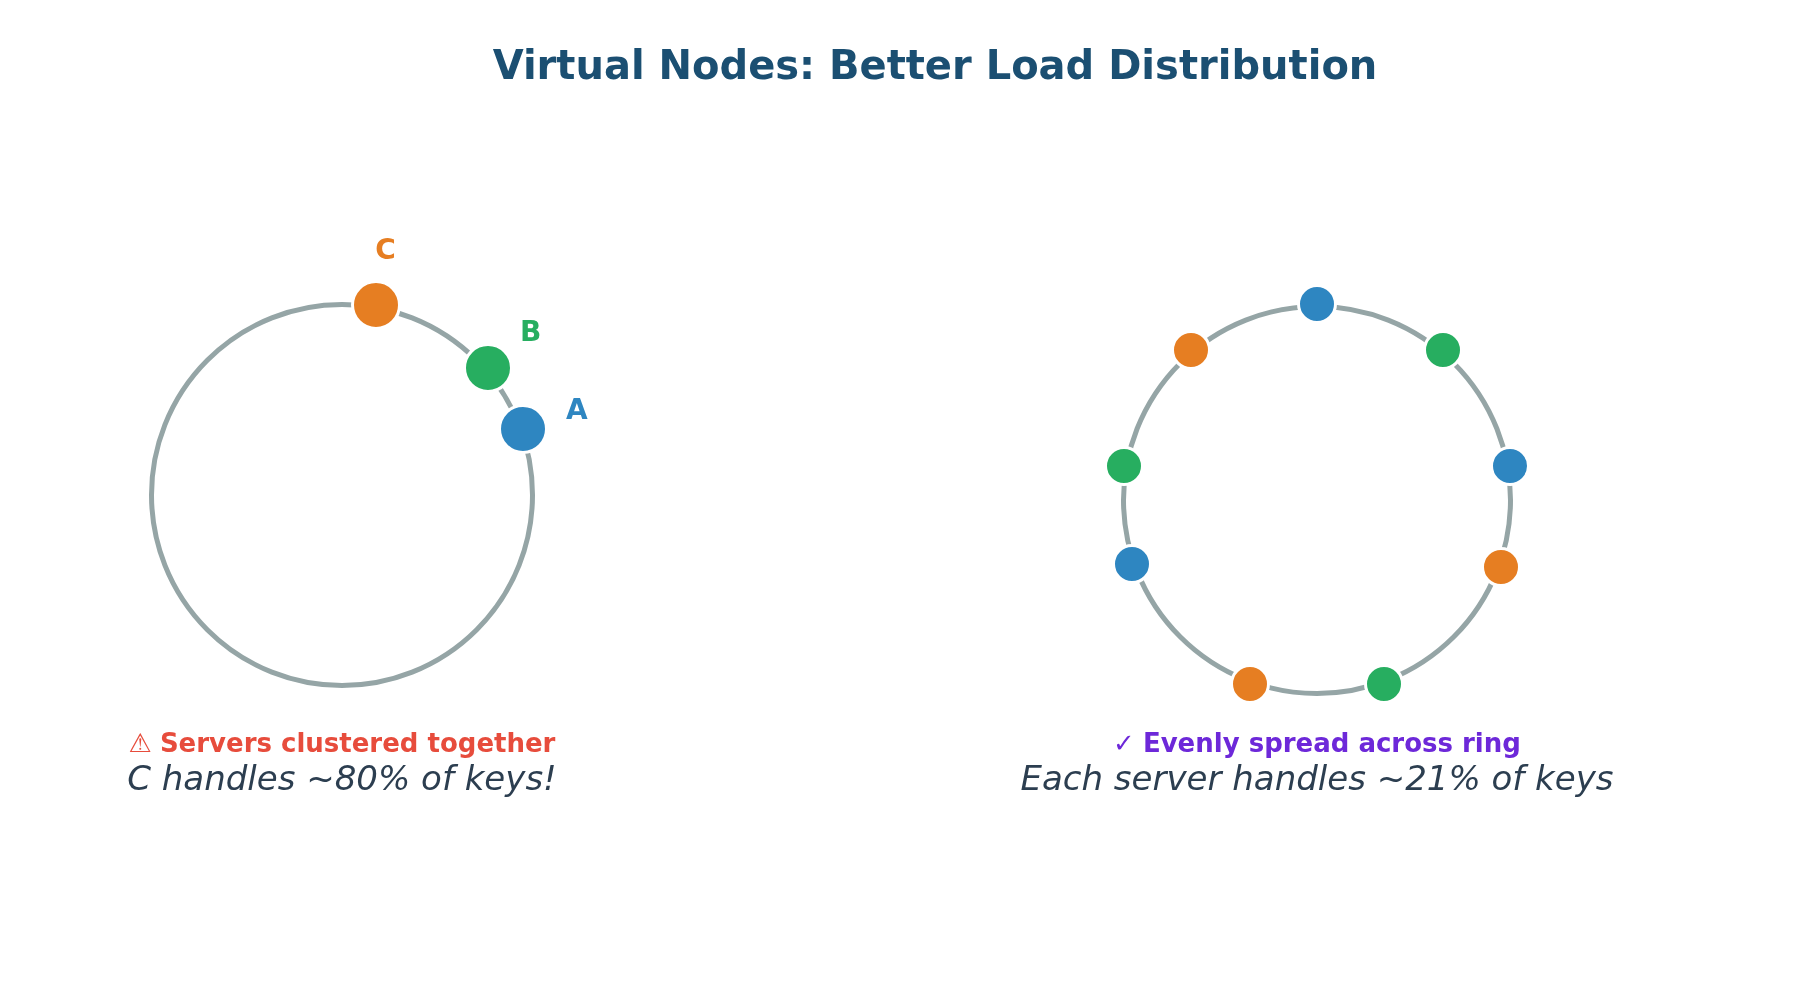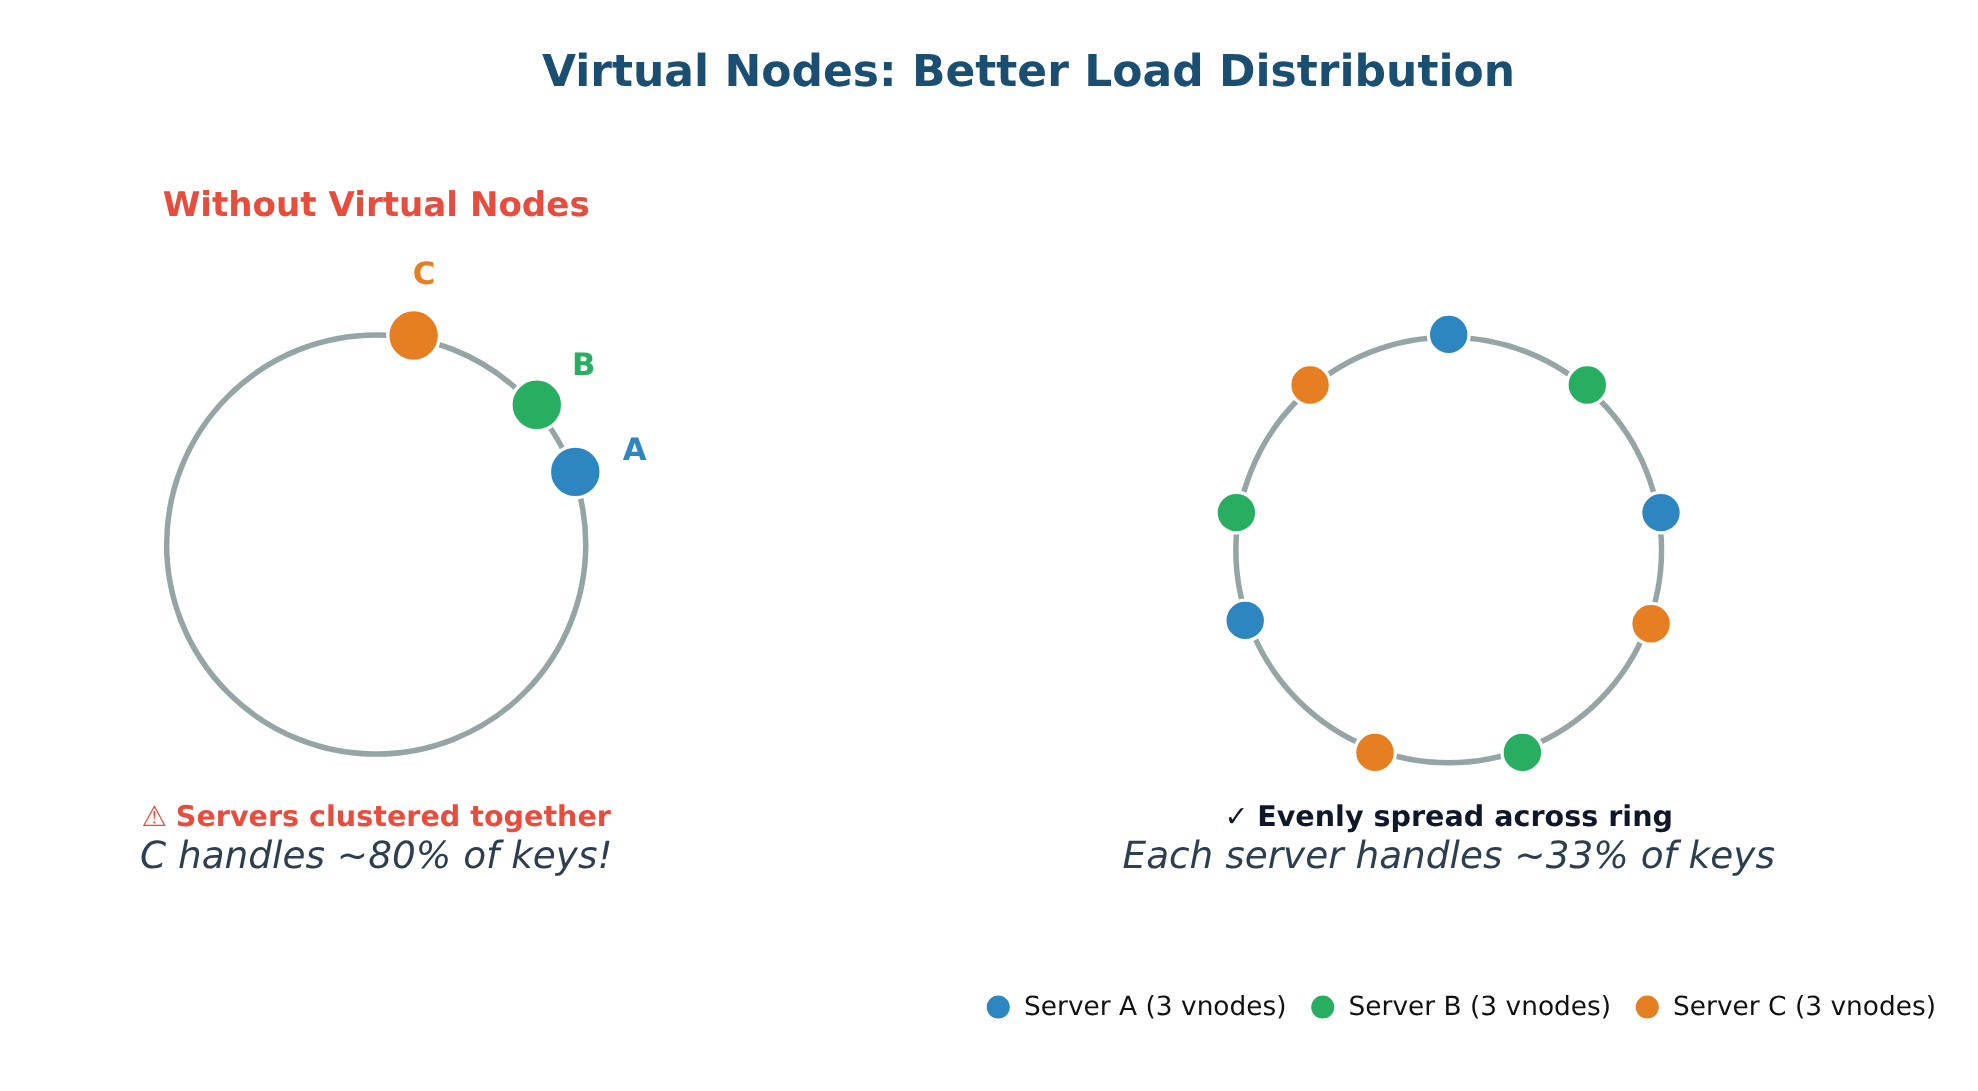--- a/index.html
+++ b/index.html
@@ -100,21 +100,20 @@
     white-space: nowrap;
   }
 </style>
 </head>
 <body>
 
 <div class="canvas">
 
   <h1 class="main-title" style="color: rgb(27, 79, 114);">Virtual Nodes: Better Load Distribution</h1>
 
-  <h2 class="section-title" id="panel-title-0" style="color: rgb(231, 76, 60); left: 342px;">Without Virtual Nodes</h2>
   <div id="ring-0">
       <div class="ring-circle" style="left: 342px; top: 495px; width: 386px; height: 386px; border: 5px solid rgb(149, 165, 166);"></div>
       <div class="node" style="width: 44px; height: 44px; left: 350.514px; top: 279.932px; background: rgb(230, 126, 34);"></div>
       <div class="node-label" style="left: 385.412px; top: 248.798px; color: rgb(230, 126, 34);">C</div>
       <div class="node" style="width: 44px; height: 44px; left: 462.659px; top: 343.381px; background: rgb(39, 174, 96);"></div>
       <div class="node-label" style="left: 530.677px; top: 330.985px; color: rgb(39, 174, 96);">B</div>
       <div class="node" style="width: 44px; height: 44px; left: 498.361px; top: 403.99px; background: rgb(46, 134, 193);"></div>
       <div class="node-label" style="left: 576.923px; top: 409.495px; color: rgb(46, 134, 193);">A</div>
     </div>
   <div class="caption-line1" id="caption-0" style="color: rgb(231, 76, 60); left: 342px;">
@@ -127,33 +126,19 @@
       <div class="node" style="width: 34px; height: 34px; left: 1297px; top: 284px; background: rgb(46, 134, 193);"></div>
       <div class="node" style="width: 34px; height: 34px; left: 1422.99px; top: 329.855px; background: rgb(39, 174, 96);"></div>
       <div class="node" style="width: 34px; height: 34px; left: 1490.02px; top: 445.965px; background: rgb(46, 134, 193);"></div>
       <div class="node" style="width: 34px; height: 34px; left: 1481.18px; top: 547.036px; background: rgb(230, 126, 34);"></div>
       <div class="node" style="width: 34px; height: 34px; left: 1364.04px; top: 664.18px; background: rgb(39, 174, 96);"></div>
       <div class="node" style="width: 34px; height: 34px; left: 1229.96px; top: 664.18px; background: rgb(230, 126, 34);"></div>
       <div class="node" style="width: 34px; height: 34px; left: 1111.68px; top: 543.811px; background: rgb(46, 134, 193);"></div>
       <div class="node" style="width: 34px; height: 34px; left: 1103.98px; top: 445.965px; background: rgb(39, 174, 96);"></div>
       <div class="node" style="width: 34px; height: 34px; left: 1171.01px; top: 329.855px; background: rgb(230, 126, 34);"></div>
     </div>
-  <div class="caption-line1" id="caption-1" style="color: #0f172a; left: 1317px;">
+  <div class="caption-line1" id="caption-1" style="color: #6d28d9; left: 1317px;">
     <span class="cap-icon">✓</span><span>Evenly spread across ring</span>
   </div>
-  <div class="caption-line2" id="subcaption-1" style="color: rgb(44, 62, 80); left: 1317px;">Each server handles ~33% of keys</div>
+  <div class="caption-line2" id="subcaption-1" style="color: rgb(44, 62, 80); left: 1317px;">Each server handles ~21% of keys</div>
 
-  <div class="legend">
-    <div class="legend-item">
-      <span class="legend-dot" id="legend-dot-0" style="background: rgb(46, 134, 193);"></span>
-      <span class="legend-label">Server A (3 vnodes)</span>
-    </div>
-    <div class="legend-item">
-      <span class="legend-dot" id="legend-dot-1" style="background: rgb(39, 174, 96);"></span>
-      <span class="legend-label">Server B (3 vnodes)</span>
-    </div>
-    <div class="legend-item">
-      <span class="legend-dot" id="legend-dot-2" style="background: rgb(230, 126, 34);"></span>
-      <span class="legend-label">Server C (3 vnodes)</span>
-    </div>
-  </div>
 
 </div>
 
 </body></html>

